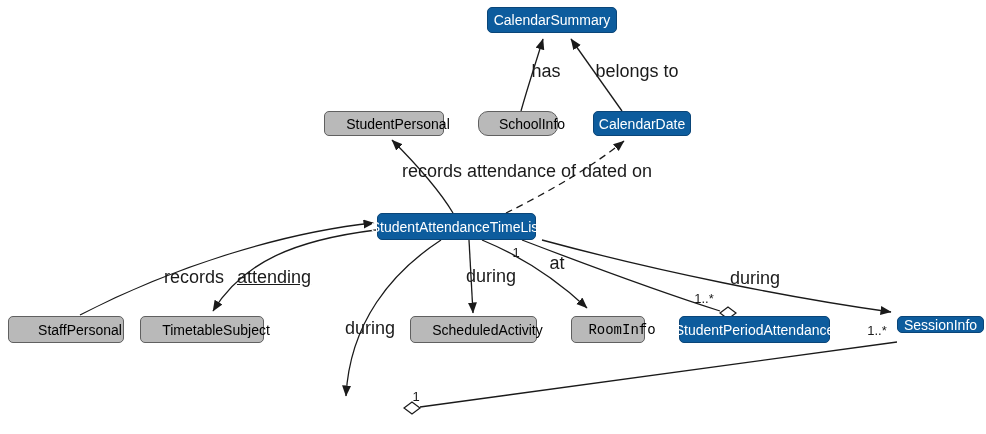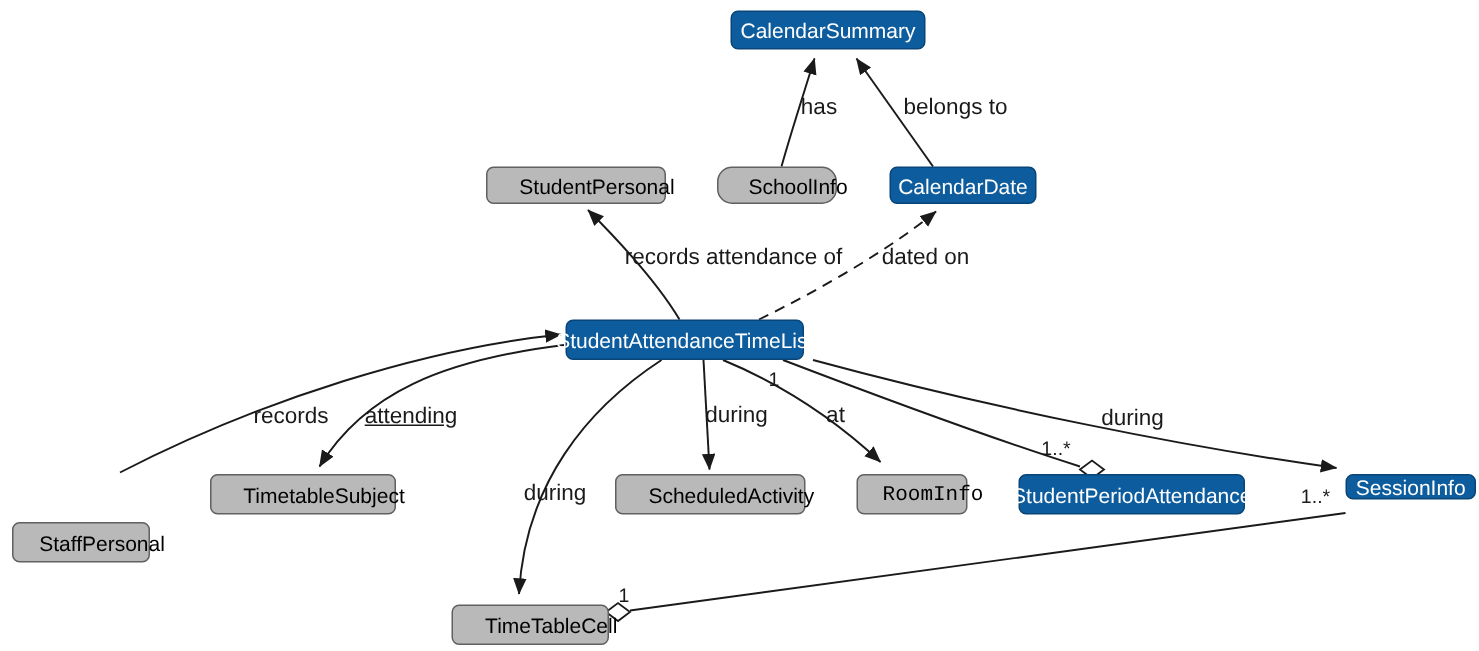--- a/index.html
+++ b/index.html
@@ -23,46 +23,46 @@
   #edges .arrowhead{fill:var(--edge-color);stroke:none;}
   #edges .diamond{fill:#ffffff;stroke:var(--edge-color);stroke-width:1.2px;}
   .node{
     position:absolute;display:flex;align-items:center;justify-content:center;
     box-sizing:border-box;border-radius:5px;font-size:14px;white-space:nowrap;
     cursor:pointer;
   }
   .node.blue{background:var(--node-primary-fill);border:1.5px solid var(--node-primary-border);color:var(--node-primary-text);}
   .node.gray{background:var(--node-secondary-fill);border:1.5px solid var(--node-secondary-border);color:var(--node-secondary-text);padding-left:28px;}
   .elabel{
-    position:absolute;transform:translateX(-50%);font-size:15px;color:#1a1a1a;
+    position:absolute;transform:translateX(-50%);font-size:18px;color:#1a1a1a;
     white-space:nowrap;line-height:15px;
   }
   .mult{font-size:13px;}
   
   #n-calendar-summary{left:487px;top:7px;width:130px;height:26px;}
   #n-student-personal{left:324px;top:111px;width:120px;height:25px;}
   #n-school-info{left:478px;top:111px;width:80px;height:25px;border-radius:10px;}
   #n-calendar-date{left:593px;top:111px;width:98px;height:25px;}
   #n-satl{left:377px;top:213px;width:159px;height:27px;}
-  #n-staff-personal{left:8px;top:316px;width:92px;height:27px;margin-top:32px;}
+  #n-staff-personal{left:8px;top:316px;width:116px;height:27px;}
   #n-timetable-subject{left:140px;top:316px;width:124px;height:27px;}
   #n-scheduled-activity{left:410px;top:316px;width:127px;height:27px;}
   #n-room-info{left:571px;top:316px;width:74px;height:27px;font-family:Liberation Mono, monospace;}
   #n-student-period-attendance{left:679px;top:316px;width:151px;height:27px;}
   #n-session-info{left:897px;top:316px;width:87px;height:17px;}
   #n-time-table-cell{left:301px;top:403px;width:105px;height:27px;}
   
   #l-has{left:546px;top:64px;}
   #l-belongs-to{left:637px;top:64px;}
   #l-records-attendance-of{left:489px;top:164px;}
   #l-dated-on{left:617px;top:164px;}
   #l-records{left:194px;top:270px;}
   #l-attending{left:274px;top:270px;text-decoration:underline;}
   #l-during-scheduled{left:491px;top:269px;}
-  #l-at{left:557px;top:269px;}
+  #l-at{left:557px;top:256px;}
   #l-during-session{left:755px;top:271px;}
   #l-during-ttc{left:370px;top:321px;}
   #l-mult-1-source{left:516px;top:245px;}
   #l-mult-spa{left:704px;top:291px;}
   #l-mult-session{left:877px;top:323px;}
   #l-mult-ttc{left:416px;top:389px;}
 </style>
 </head>
 <body>
 
@@ -94,21 +94,20 @@
   <div class="node gray" id="n-student-personal">StudentPersonal</div>
   <div class="node gray" id="n-school-info">SchoolInfo</div>
   <div class="node blue" id="n-calendar-date">CalendarDate</div>
   <div class="node blue" id="n-satl">StudentAttendanceTimeList</div>
   <div class="node gray" id="n-staff-personal">StaffPersonal</div>
   <div class="node gray" id="n-timetable-subject">TimetableSubject</div>
   <div class="node gray" id="n-scheduled-activity">ScheduledActivity</div>
   <div class="node gray" id="n-room-info">RoomInfo</div>
   <div class="node blue" id="n-student-period-attendance">StudentPeriodAttendance</div>
   <div class="node blue" id="n-session-info">SessionInfo</div>
-  <div class="node gray" id="n-time-table-cell">TimeTableCell</div>
 
   <span class="elabel" id="l-has">has</span>
   <span class="elabel" id="l-belongs-to">belongs to</span>
   <span class="elabel" id="l-records-attendance-of">records attendance of</span>
   <span class="elabel" id="l-dated-on">dated on</span>
   <span class="elabel" id="l-records">records</span>
   <span class="elabel" id="l-attending">attending</span>
   <span class="elabel" id="l-during-scheduled">during</span>
   <span class="elabel" id="l-at">at</span>
   <span class="elabel" id="l-during-session">during</span>

